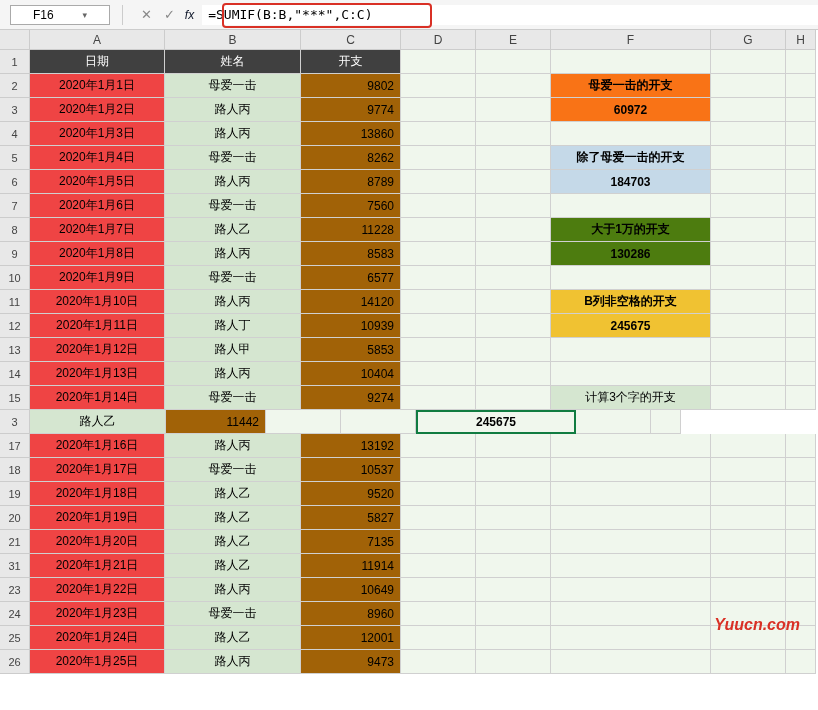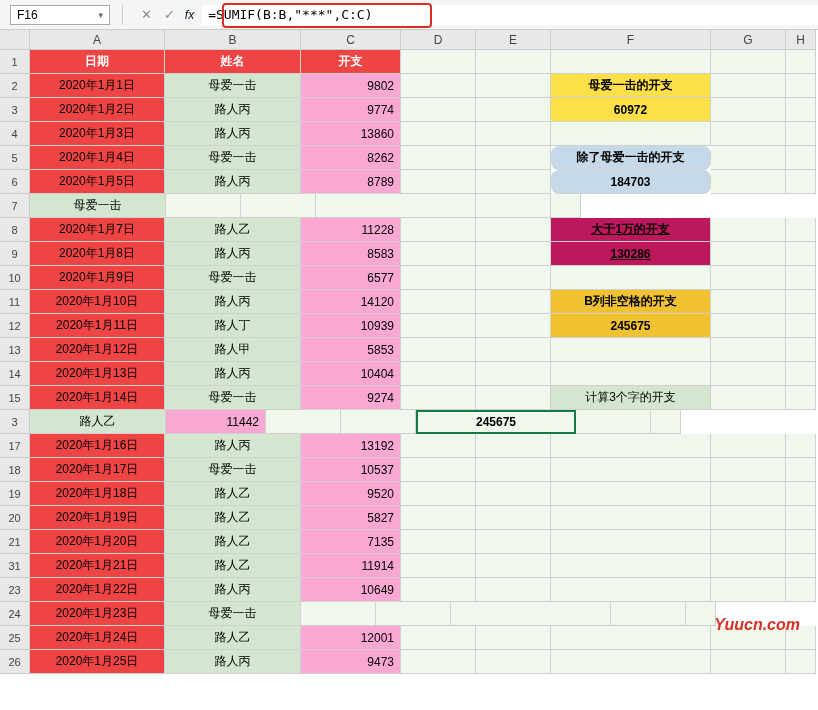--- a/index.html
+++ b/index.html
@@ -1,18 +1,18 @@
 <!DOCTYPE html>
 <html><head>
 <meta charset="utf-8">
 <style>
 * { box-sizing: border-box; margin: 0; padding: 0; }
 body { font-family: Arial, "Microsoft YaHei", sans-serif; font-size: 12px; background: #fff; color: #000; }
 .formula-bar { display: flex; align-items: center; height: 30px; border-bottom: 1px solid #ccc; background: #f5f5f5; }
-.name-box { width: 100px; height: 20px; border: 1px solid #aaa; background: #fff; display: flex; align-items: center; padding: 0 6px; margin-left: 10px; }
+.name-box { width: 100px; height: 20px; border: 1px solid #aaa; background: #fff; display: flex; align-items: center; padding: 0 22px; margin-left: 10px; }
 .nb-arrow { margin-left: auto; color: #666; font-size: 9px; }
 .fb-sep { width: 1px; height: 20px; background: #ccc; margin: 0 12px; }
 .fb-icon { color: #888; margin: 0 6px; font-size: 13px; cursor: pointer; }
 .fb-fx { color: #0f172a; font-style: italic; margin: 0 8px 0 4px; }
 .formula-input { flex: 1; height: 20px; border: none; background: #fff; padding: 0 6px; font-family: Consolas, monospace; font-size: 13px; outline: none; }
 .formula-highlight { position: absolute; top: 3px; left: 222px; width: 210px; height: 25px; border: 2px solid #d93025; border-radius: 4px; pointer-events: none; }
 .grid-wrap { position: relative; }
 .corner { position: absolute; top: 0; left: 0; width: 30px; height: 20px; background: #e8e8e8; border-right: 1px solid #ccc; border-bottom: 1px solid #ccc; }
 .col-headers { display: flex; margin-left: 30px; }
 .col-h { height: 20px; background: #e8e8e8; border-right: 1px solid #ccc; border-bottom: 1px solid #ccc; display: flex; align-items: center; justify-content: center; color: #444; font-size: 12px; }
@@ -20,27 +20,27 @@
 .row-h { width: 30px; background: #e8e8e8; border-right: 1px solid #ccc; border-bottom: 1px solid #ccc; display: flex; align-items: center; justify-content: center; color: #444; font-size: 11px; }
 .cell { border-right: 1px solid #d0d0d0; border-bottom: 1px solid #d0d0d0; display: flex; align-items: center; padding: 0 6px; font-size: 12px; overflow: hidden; white-space: nowrap; }
 .cA { width: 135px; }
 .cB { width: 136px; }
 .cC { width: 100px; }
 .cD { width: 75px; }
 .cE { width: 75px; }
 .cF { width: 160px; }
 .cG { width: 75px; }
 .cH { width: 30px; }
-.hdr { background: #ef4444; color: #fff; font-weight: bold; justify-content: center; }
+.hdr { background: #404040; color: #fff; font-weight: normal; justify-content: center; }
 .data-a { background: #ef4444; justify-content: center; }
 .data-b { background: #d5e6d0; justify-content: center; }
-.data-c { background: #f9a8d4; justify-content: flex-end; }
-.bg-grey { background: #fde047; font-weight: bold; justify-content: center; }
-.bg-blue { background: #c5d9e8; font-weight: bold; justify-content: center; border-radius: 8px; }
-.bg-orange { background: #be185d; font-weight: bold; justify-content: center; text-decoration: underline; }
+.data-c { background: #a16207; justify-content: flex-end; }
+.bg-grey { background: #f97316; font-weight: bold; justify-content: center; }
+.bg-blue { background: #c5d9e8; font-weight: bold; justify-content: center; }
+.bg-orange { background: #4d7c0f; font-weight: bold; justify-content: center; }
 .bg-yellow { background: #f0c232; font-weight: bold; justify-content: center; }
 .bg-green { background: #d5e6d0; font-weight: normal; justify-content: center; }
 .bg-greenval { background: #f0f7ed; font-weight: bold; justify-content: center; border: 2px solid #107c41 !important; }
 .bg-normal { background: #f0f7ed; }
 .watermark { position: absolute; right: 18px; bottom: 40px; color: #d93025; font-size: 16px; font-style: italic; font-weight: bold; }
 </style>
 </head>
 <body>
 
 <div class="formula-bar" style="position:relative">
@@ -132,21 +132,23 @@
         <div class="cell cB data-b">路人丙</div>
         <div class="cell cC data-c">8789</div>
         <div class="cell cD bg-normal"></div>
         <div class="cell cE bg-normal"></div>
         <div class="cell cF bg-blue">184703</div>
         <div class="cell cG bg-normal"></div>
         <div class="cell cH bg-normal"></div>
       </div>
       <div class="row">
         <div class="row-h">7</div>
-        <div class="cell cB data-b">母爱一击</div>
+        <div class="cell cA data-a">2020年1月6日</div>
+        <div class="cell cB data-b">母爱一击</div>
+        <div class="cell cC data-c">7560</div>
         <div class="cell cD bg-normal"></div>
         <div class="cell cE bg-normal"></div>
         <div class="cell cF bg-normal"></div>
         <div class="cell cG bg-normal"></div>
         <div class="cell cH bg-normal"></div>
       </div>
       <div class="row">
         <div class="row-h">8</div>
         <div class="cell cA data-a">2020年1月7日</div>
         <div class="cell cB data-b">路人乙</div>
@@ -318,20 +320,21 @@
         <div class="cell cD bg-normal"></div>
         <div class="cell cE bg-normal"></div>
         <div class="cell cF bg-normal"></div>
         <div class="cell cG bg-normal"></div>
         <div class="cell cH bg-normal"></div>
       </div>
       <div class="row">
         <div class="row-h">24</div>
         <div class="cell cA data-a">2020年1月23日</div>
         <div class="cell cB data-b">母爱一击</div>
+        <div class="cell cC data-c">8960</div>
         <div class="cell cD bg-normal"></div>
         <div class="cell cE bg-normal"></div>
         <div class="cell cF bg-normal"></div>
         <div class="cell cG bg-normal"></div>
         <div class="cell cH bg-normal"></div>
       </div>
       <div class="row">
         <div class="row-h">25</div>
         <div class="cell cA data-a">2020年1月24日</div>
         <div class="cell cB data-b">路人乙</div>

